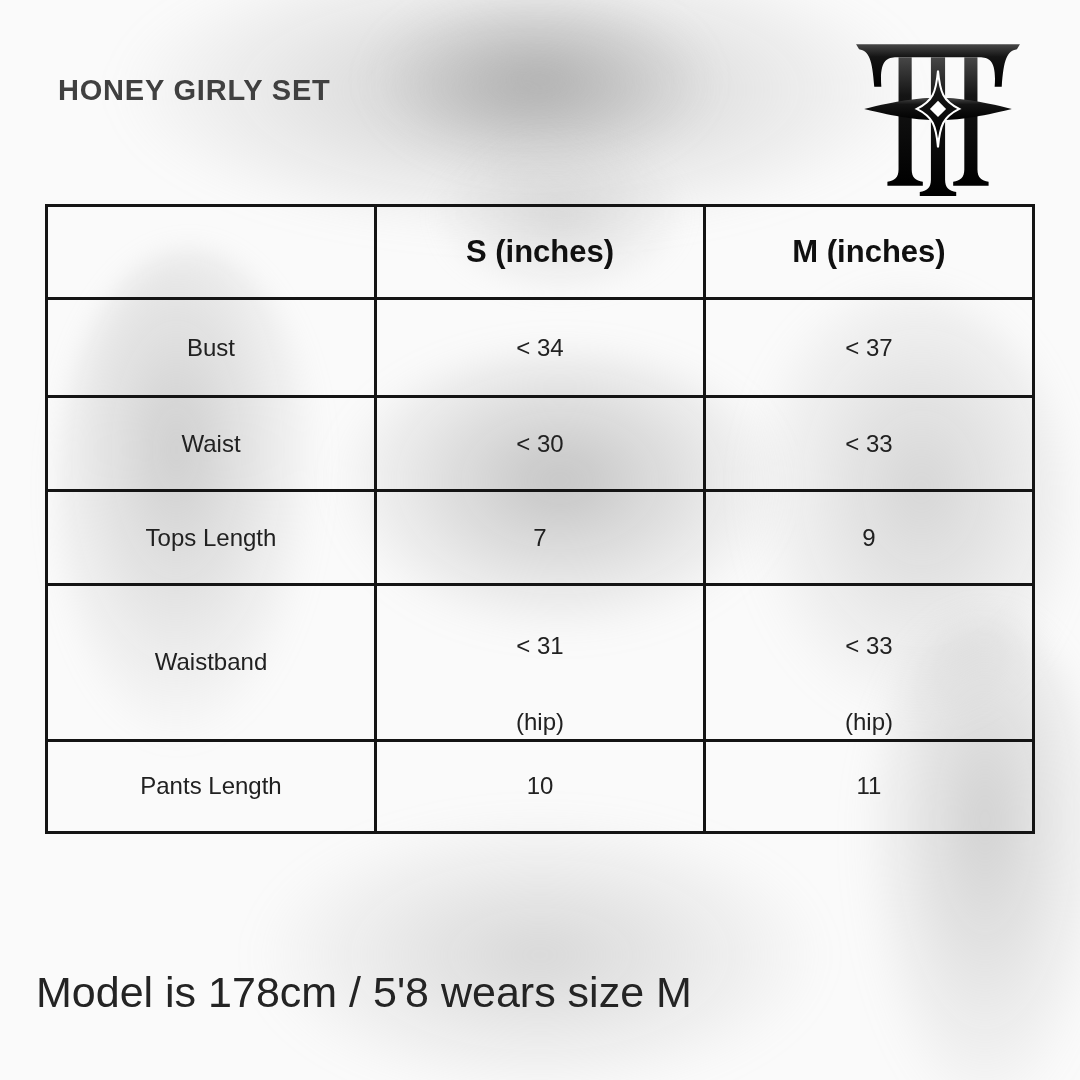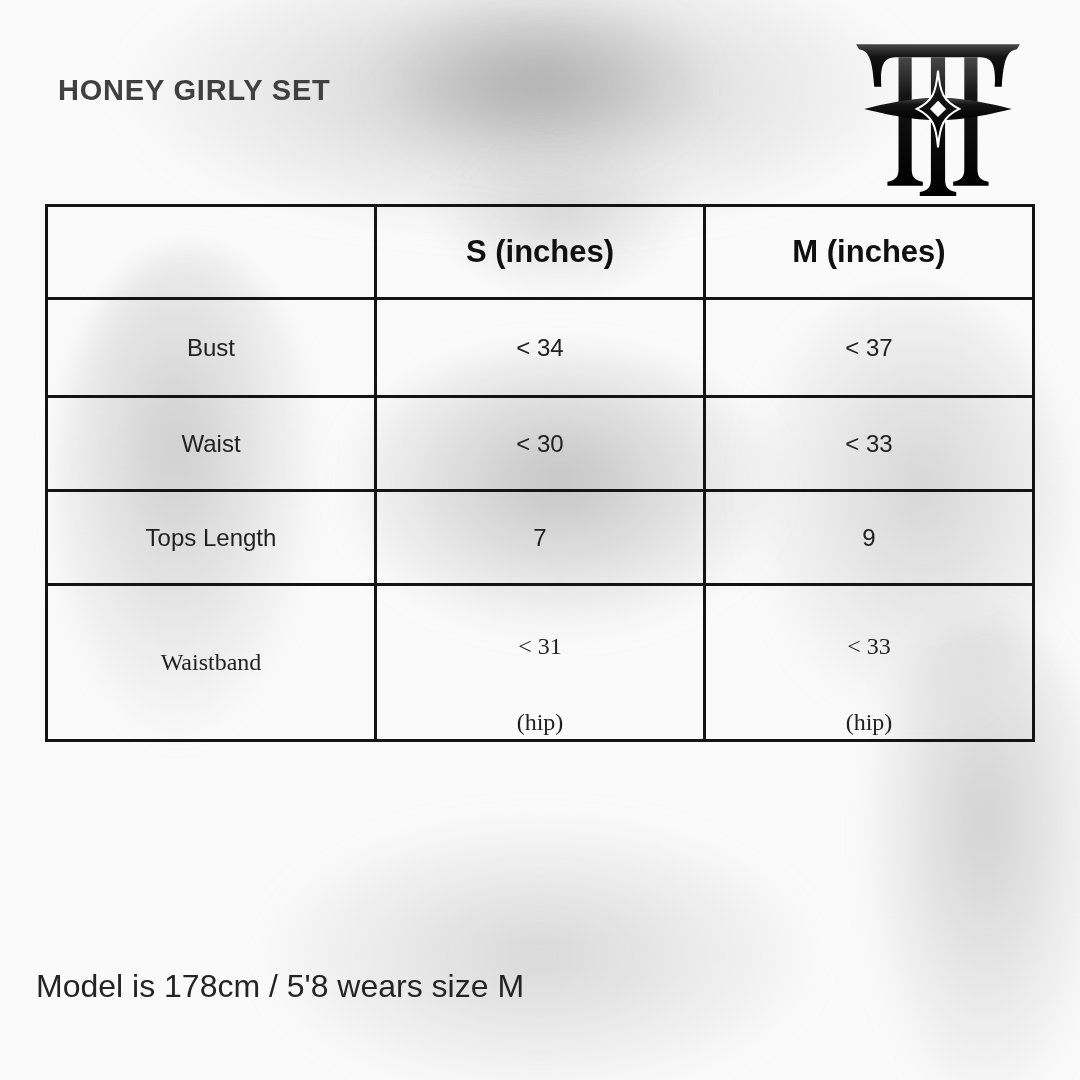--- a/index.html
+++ b/index.html
@@ -51,29 +51,29 @@
     border: 3px solid #141414;
     text-align: center; vertical-align: middle;
     font-size: 24px; font-weight: 400; color: #212121;
     padding: 0;
   }
   .size-table thead th { font-size: 31px; font-weight: 700; color: #101010; }
   .size-table tr.r-head { height: 93px; }
   .size-table tr.r0 { height: 98px; }
   .size-table tr.r1 { height: 94px; margin-top: 38px; }
   .size-table tr.r2 { height: 94px; }
-  .size-table tr.r3 { height: 104px; font-family: Liberation Serif, serif; }
+  .size-table tr.r3 { height: 104px; }
   .size-table tr.r4 { height: 96px; }
   .size-table tr.r5 { height: 92px; }
   .cell-line { display: block; line-height: 1.35; margin-top: 44px; }
 
   
   .footer-note {
     position: absolute; left: 36px; top: 968px;
-    font-size: 32px; font-weight: 400; color: #242424;
+    font-size: 43px; font-weight: 400; color: #242424;
   }
 </style>
 </head>
 <body>
 
 <div class="blob b1"></div>
 <div class="blob b2"></div>
 <div class="blob b8"></div>
 <div class="blob b3"></div>
 <div class="blob b4"></div>
@@ -139,16 +139,21 @@
       <td>Waistband</td>
       <td>
         <span class="cell-line">&lt; 31</span>
         <span class="cell-line">(hip)</span>
       </td>
       <td>
         <span class="cell-line">&lt; 33</span>
         <span class="cell-line">(hip)</span>
       </td>
     </tr>
+    <tr class="r5">
+      <td>Pants Length</td>
+      <td>10</td>
+      <td>11</td>
+    </tr>
   </tbody>
 </table>
 
 <div class="footer-note">Model is 178cm / 5'8 wears size M</div>
 
 </body></html>

